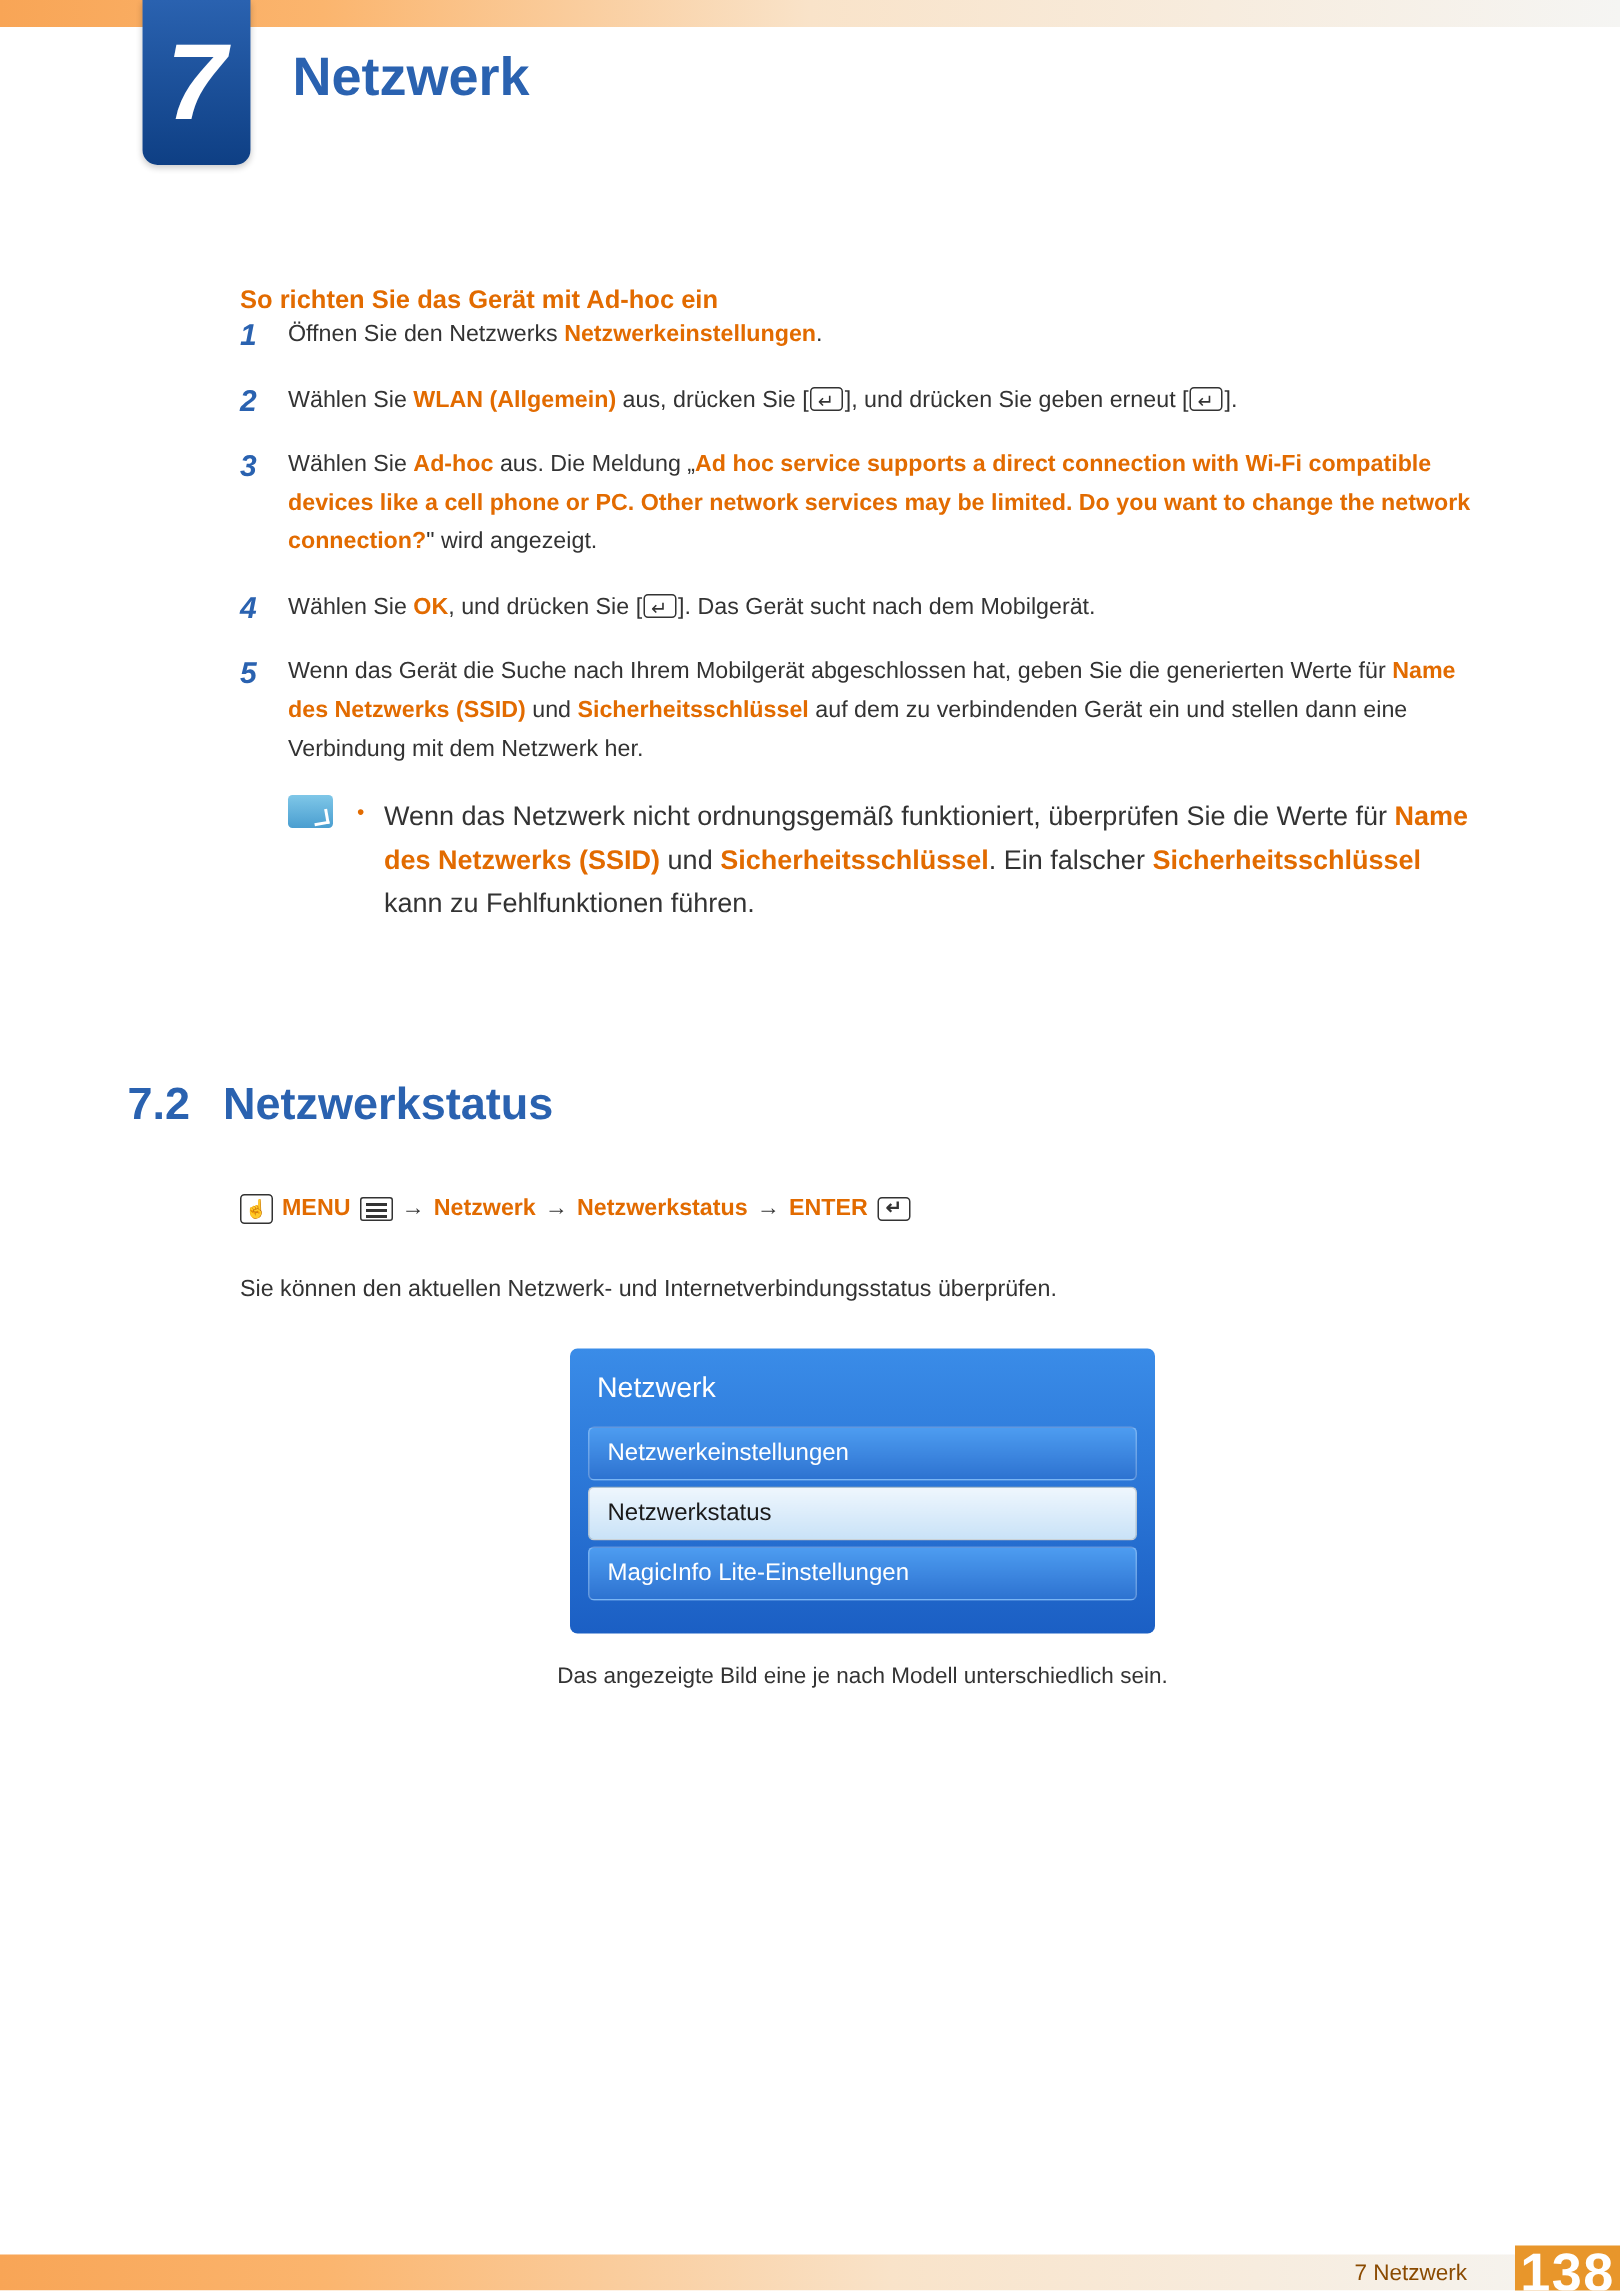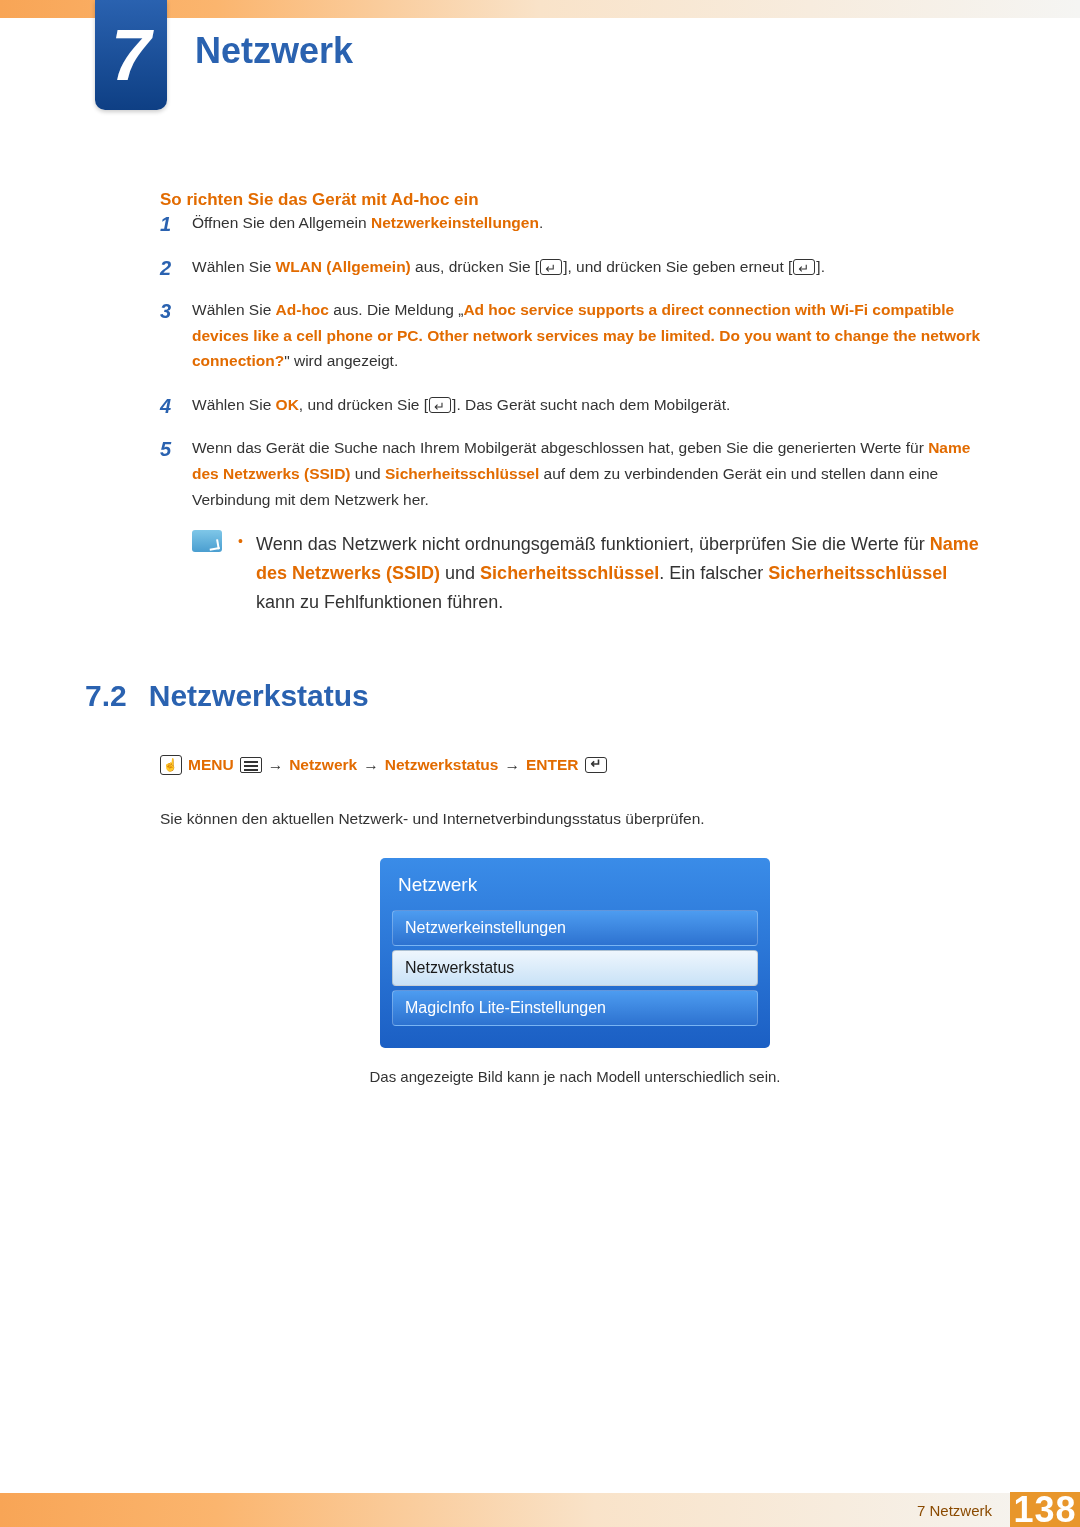--- a/index.html
+++ b/index.html
@@ -130,21 +130,21 @@
     content: "•";
     color: #e26b00;
     position: absolute;
     left: 0;
     font-size: 14px;
   }
   .section-head {
     display: flex;
     align-items: baseline;
     gap: 22px;
-    margin-top: 49px;
+    margin-top: 90px;
     margin-left: -75px;
   }
   .section-num {
     color: #2a62b0;
     font-size: 30px;
     font-weight: bold;
   }
   .section-title {
     color: #2a62b0;
     font-size: 30px;
@@ -221,26 +221,26 @@
     text-align: center;
     font-size: 15px;
     margin-top: 20px;
     color: #333;
   }
   .footer {
     position: absolute;
     bottom: 0;
     left: 0;
     right: 0;
-    height: 34px;
+    height: 24px;
     background: linear-gradient(90deg, #f8a556 0%, #fbb56e 20%, #f9e3c9 55%, #f5f5f3 100%);
     display: flex;
     justify-content: flex-end;
     align-items: center;
-    gap: 10px;
+    gap: 24px;
     padding-right: 0;
   }
   .footer-text {
     color: #8a4a00;
     font-size: 15px;
     margin-right: 8px;
   }
   .page-num {
     background: #e8962b;
     color: #fff;
@@ -260,21 +260,21 @@
 <div class="top-bar"></div>
 <div class="chapter-tab">7</div>
 <div class="chapter-title">Netzwerk</div>
 
 <div class="content">
 
   <div class="subheading">So richten Sie das Gerät mit Ad-hoc ein</div>
 
   <ol class="steps">
     <li><span class="num">1</span>
-      <span>Öffnen Sie den Allgemein </span><span class="em">Netzwerkeinstellungen</span><span>.</span>
+      <span>Öffnen Sie den Netzwerks </span><span class="em">Netzwerkeinstellungen</span><span>.</span>
     </li>
     <li><span class="num">2</span>
       <span>Wählen Sie </span><span class="em">WLAN (Allgemein)</span><span> aus, drücken Sie [</span><span class="btn-icon"></span><span>], und drücken Sie geben erneut [</span><span class="btn-icon"></span><span>].</span>
     </li>
     <li><span class="num">3</span>
       <span>Wählen Sie </span><span class="em">Ad-hoc</span><span> aus. Die Meldung „</span><span class="em">Ad hoc service supports a direct connection with Wi-Fi compatible devices like a cell phone or PC. Other network services may be limited. Do you want to change the network connection?</span><span>" wird angezeigt.</span>
     </li>
     <li><span class="num">4</span>
       <span>Wählen Sie </span><span class="em">OK</span><span>, und drücken Sie [</span><span class="btn-icon"></span><span>]. Das Gerät sucht nach dem Mobilgerät.</span>
     </li>
@@ -312,20 +312,20 @@
 
   <div class="desc-text">Sie können den aktuellen Netzwerk- und Internetverbindungsstatus überprüfen.</div>
 
   <div class="menu-panel">
     <div class="menu-panel-title">Netzwerk</div>
     <div class="menu-item">Netzwerkeinstellungen</div>
     <div class="menu-item selected">Netzwerkstatus</div>
     <div class="menu-item">MagicInfo Lite-Einstellungen</div>
   </div>
 
-  <div class="caption">Das angezeigte Bild kann je nach Modell unterschiedlich sein.</div>
+  <div class="caption">Das angezeigte Bild eine je nach Modell unterschiedlich sein.</div>
 
 </div>
 
 <div class="footer">
   <span class="footer-text">7 Netzwerk</span>
   <span class="page-num">138</span>
 </div>
 
 </body></html>

